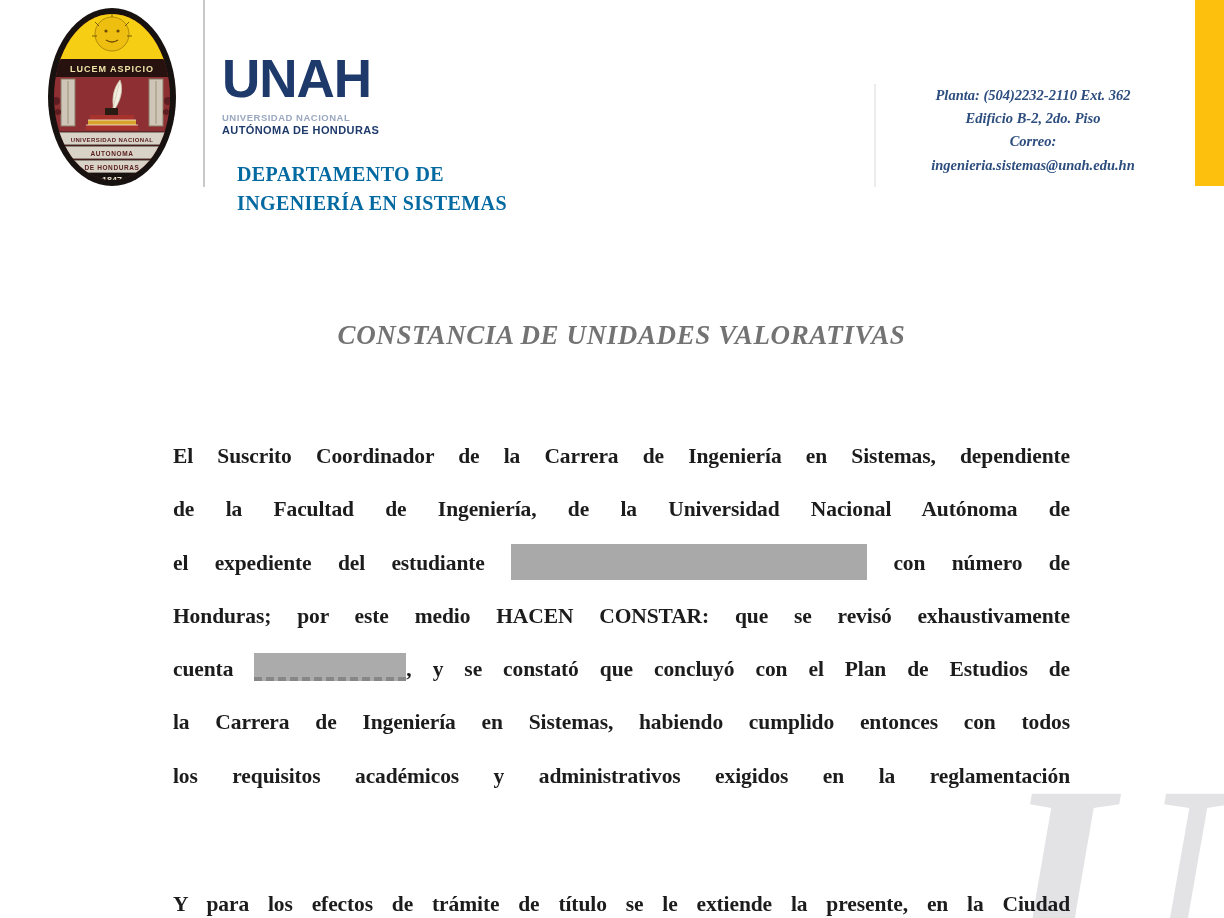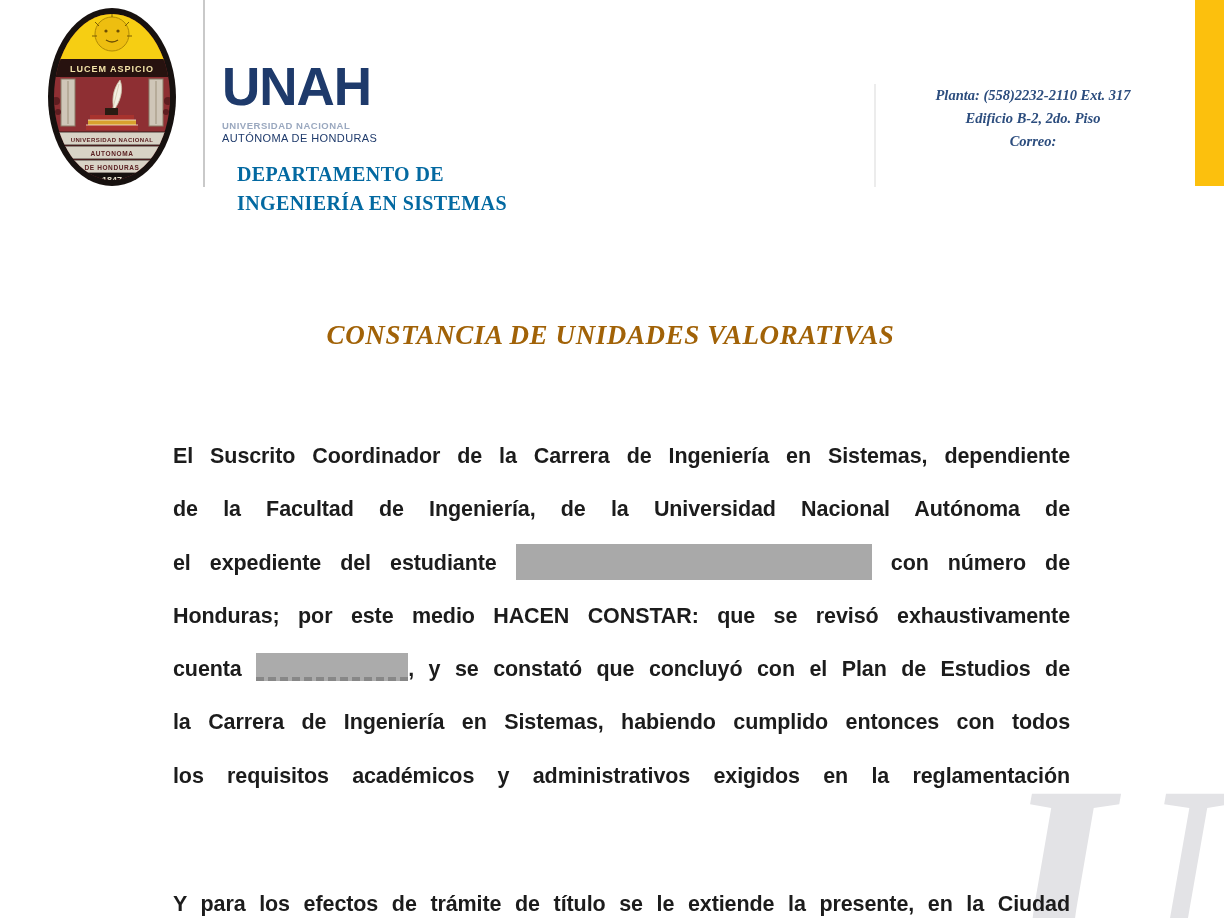--- a/index.html
+++ b/index.html
@@ -13,53 +13,53 @@
     position:absolute; left:1006px; top:740px; z-index:0;
     font-family:"Liberation Serif", serif; font-style:italic; font-weight:700;
     font-size:295px; line-height:1; color:#e3e3e6; user-select:none;
   }
 
   
   .seal { position:absolute; left:46px; top:6px; z-index:2; }
   .header-divider { position:absolute; left:203px; top:0; width:2px; height:187px; background:#c9c9c9; }
   .contact-divider { position:absolute; left:874px; top:84px; width:2px; height:103px; background:#ececec; }
 
-  .logo { position:absolute; left:222px; top:60px; z-index:2; }
+  .logo { position:absolute; left:222px; top:52px; z-index:2; }
   .logo-acronym { font-size:53px; font-weight:700; color:#1e3a6b; line-height:1.0; letter-spacing:-1px; }
   .logo-sub1 { margin-top:7px; font-size:9.5px; font-weight:700; color:#9aa8bf; letter-spacing:0.5px; }
-  .logo-sub2 { margin-top:1px; font-size:11px; font-weight:400; color:#1e3a6b; letter-spacing:0.4px; }
+  .logo-sub2 { margin-top:1px; font-size:11px; font-weight:700; color:#1e3a6b; letter-spacing:0.4px; }
 
   .dept {
     position:absolute; left:237px; top:160px; z-index:2;
     font-family:"Liberation Serif", serif; font-weight:700; font-size:20px;
     color:#0369a1; line-height:1.45; letter-spacing:0.4px;
   }
 
   .contact {
     position:absolute; left:900px; top:84px; width:266px; text-align:center; z-index:2;
     font-family:"Liberation Serif", serif; font-style:italic; font-weight:700;
     font-size:14.5px; color:#2c4d7e; line-height:1.6;
   }
 
   .accent-bar { position:absolute; left:1195px; top:0; width:29px; height:186px; background:#fcc00d; }
 
   
   .doc-title {
-    position:absolute; left:162px; top:320px; width:897px; text-align:center; z-index:1;
+    position:absolute; left:173px; top:320px; width:897px; text-align:center; z-index:1;
     font-family:"Liberation Serif", serif; font-weight:700; font-style:italic;
-    font-size:27px; letter-spacing:0.6px; color:#a16207;
+    font-size:27px; letter-spacing:0.6px; color:#737373;
   }
 
   
   .body-p1 { position:absolute; left:173px; top:430px; width:897px; z-index:1; }
   .body-p2 { position:absolute; left:173px; top:878px; width:897px; z-index:1; }
   .bline {
     height:53.3px; line-height:53.3px;
     font-size:21.5px; font-weight:700; letter-spacing:-0.1px; color:#1c1c1c;
-    text-align:justify; text-align-last:justify; white-space:normal;
+    text-align:justify; text-align-last:justify; white-space:normal;font-family:Liberation Serif, serif;
   }
   .bline.left-last { text-align-last:left; }
 
   .redact { display:inline-block; background:#a9a9a9; }
   .redact-name { width:356px; height:36px; vertical-align:-10px; }
   .redact-account {
     width:152px; height:24px; vertical-align:-5px;
     border-bottom:4px dashed #878787; background:#ababab;
   }
 </style>
@@ -133,23 +133,24 @@
   </div>
 
   <div class="dept">
     <div>DEPARTAMENTO DE</div>
     <div>INGENIERÍA EN SISTEMAS</div>
   </div>
 
   <div class="contact-divider"></div>
 
   <div class="contact">
-    <div>Planta: (558)2232-2110 Ext. 317</div>
+    <div>Planta: (504)2232-2110 Ext. 362</div>
     <div>Edificio B-2, 2do. Piso</div>
     <div>Correo:</div>
+    <div>ingenieria.sistemas@unah.edu.hn</div>
   </div>
 
   <div class="accent-bar"></div>
 
   <div class="doc-title">CONSTANCIA DE UNIDADES VALORATIVAS</div>
 
   <div class="body-p1">
     <div class="bline">El Suscrito Coordinador de la Carrera de Ingeniería en Sistemas, dependiente</div>
     <div class="bline">de la Facultad de Ingeniería, de la Universidad Nacional Autónoma de</div>
     <div class="bline">

